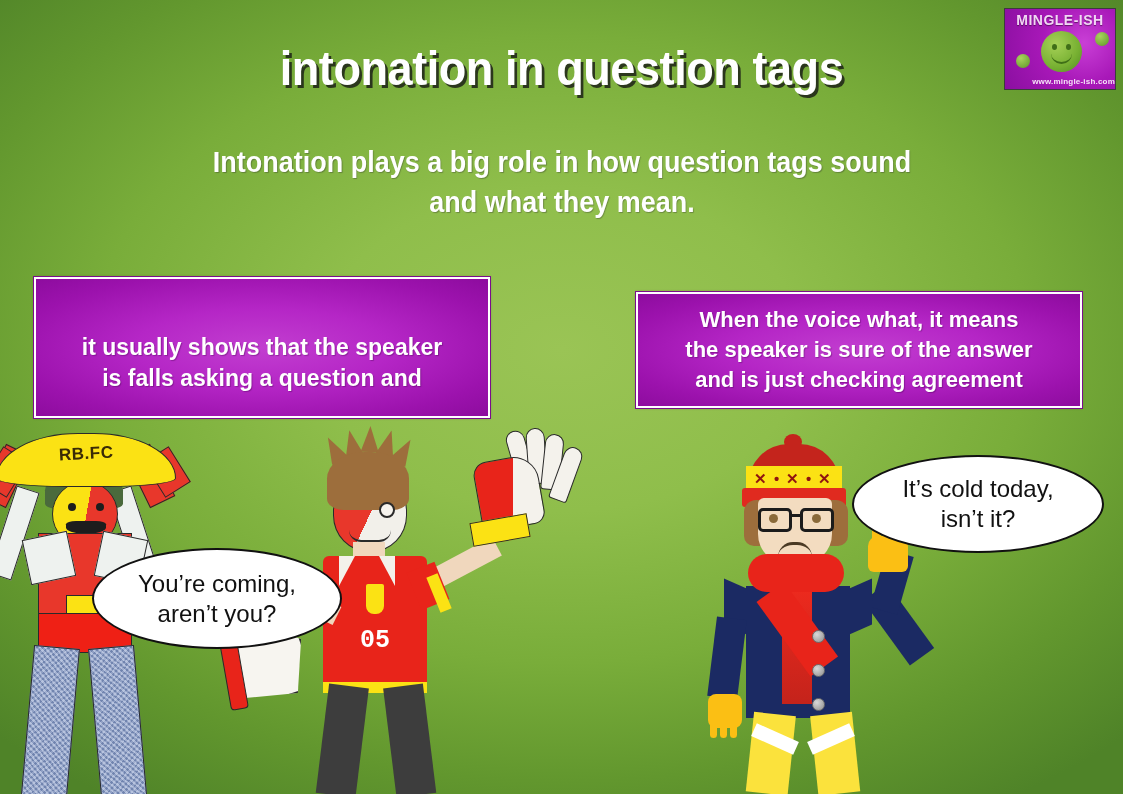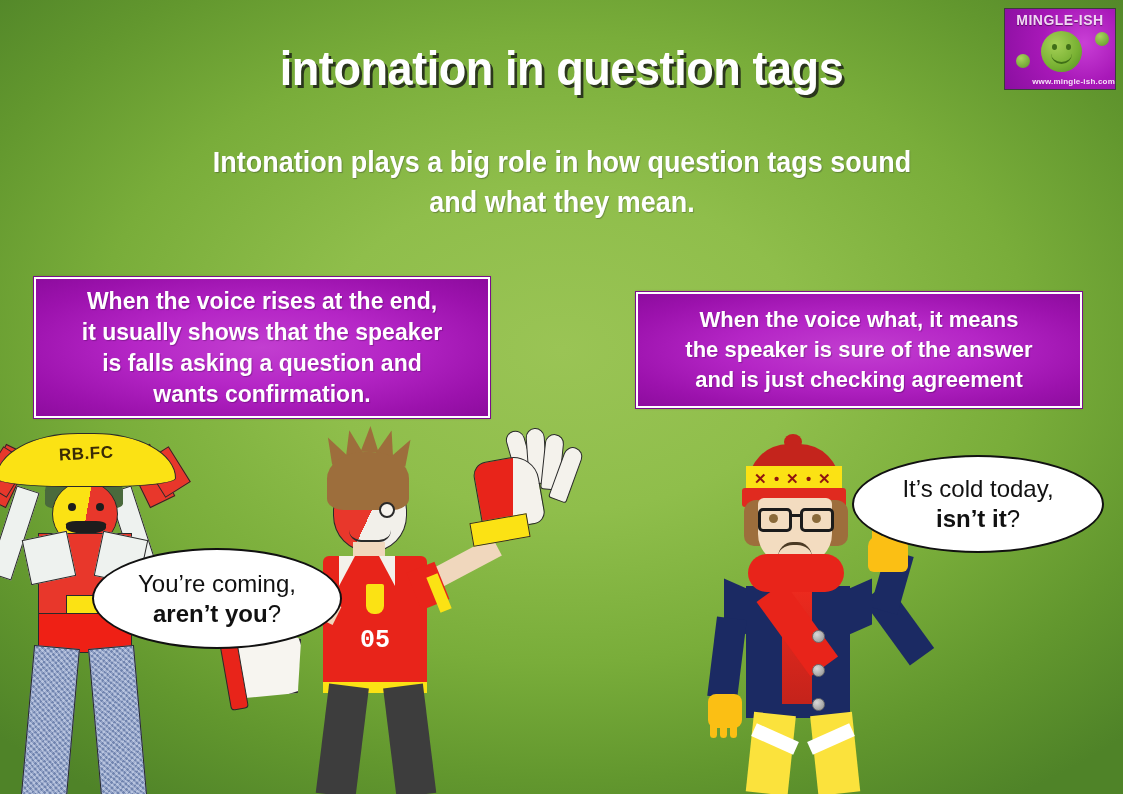--- a/index.html
+++ b/index.html
@@ -172,21 +172,21 @@
     display: flex;
     align-items: center;
     justify-content: center;
     text-align: center;
     color: #111111;
     font-family: "Liberation Sans", sans-serif;
   }
   .bubble .ln { display: block; }
   .bubble .ln1 { font-size: 24px; line-height: 30px; font-weight: normal; }
   .bubble .ln2 { font-size: 24px; line-height: 30px; font-weight: normal; }
-  .bubble .ln2 b { font-weight: bold; margin-top: 34px; }
+  .bubble .ln2 b { font-weight: normal; margin-top: 34px; }
 
   #bubble-left {
     left: 92px;
     top: 548px;
     width: 246px;
     height: 97px;
   }
   #bubble-left .tail {
     position: absolute;
     right: -22px;
@@ -729,24 +729,23 @@
   </div>
 
   <div class="title">intonation in question tags</div>
   <div class="subtitle">
     <span>Intonation plays a big role in how question tags sound</span><br>
     <span>and what they mean.</span>
   </div>
 
   <div class="purple-box" id="box-left">
     <div>
-      <span>When the voice rises at the end,</span><br>
+      <br>
       <span>it usually shows that the speaker</span><br>
       <span>is falls asking a question and</span><br>
-      <span>wants confirmation.</span>
     </div>
   </div>
 
   <div class="purple-box" id="box-right">
     <div>
       <span>When the voice what, it means</span><br>
       <span>the speaker is sure of the answer</span><br>
       <span>and is just checking agreement</span>
     </div>
   </div>

